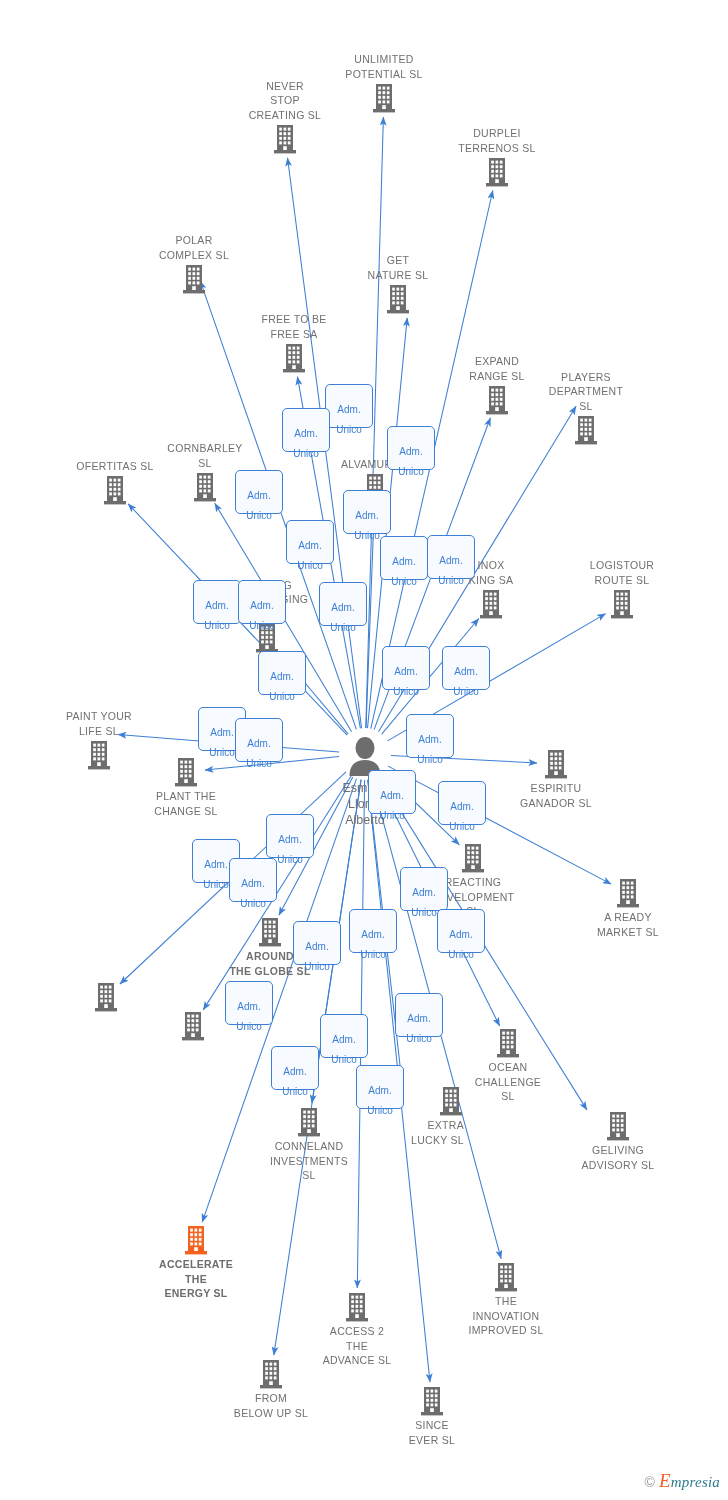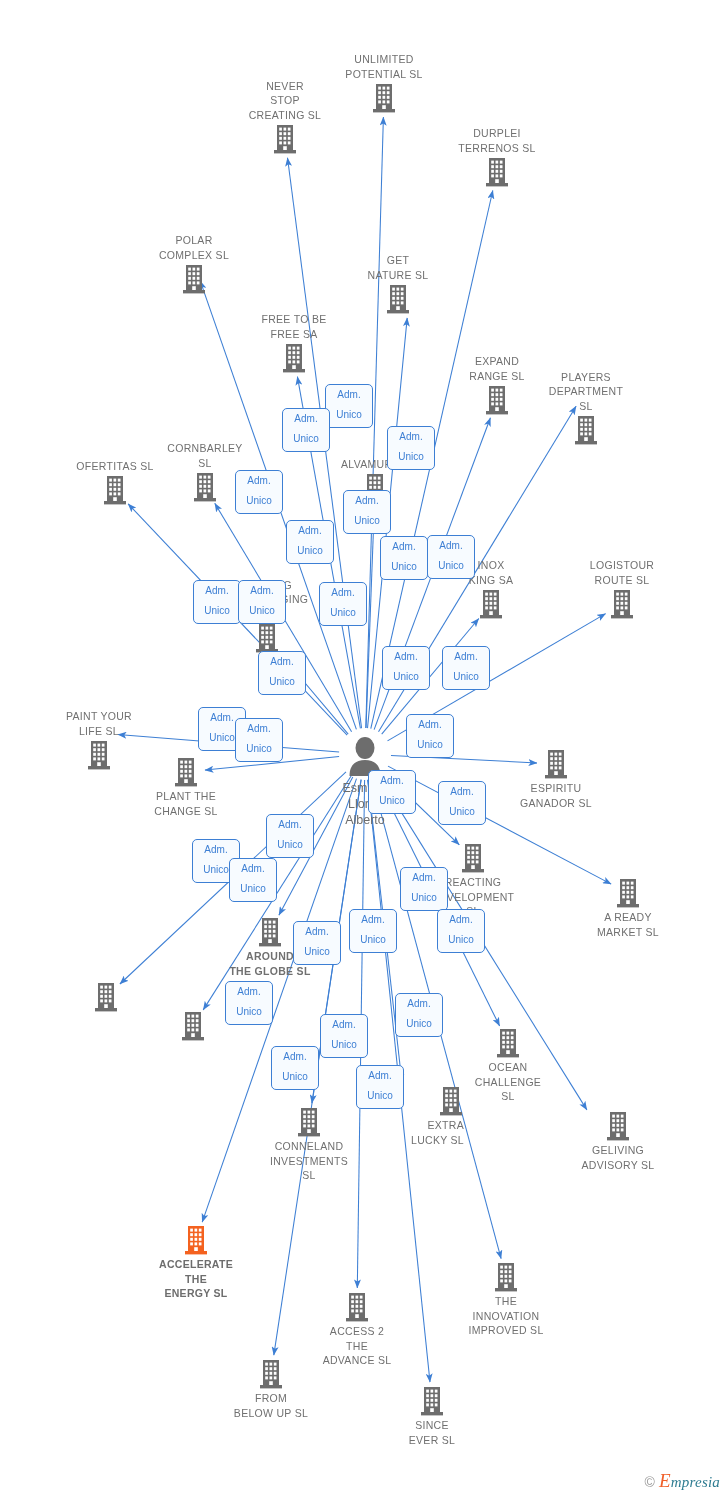--- a/index.html
+++ b/index.html
@@ -71,21 +71,21 @@
     width: 48px;
     height: 44px;
     border: 1.4px solid #3d7fd4;
     border-radius: 5px;
     background: #f7fbff;
     color: #3d7fd4;
     font-family: "Liberation Sans", sans-serif;
     font-size: 10px;
     line-height: 20px;
     text-align: center;
-    padding-top: 0;
+    padding-top: 15px;
     z-index: 8;
     white-space: pre-line;
   }
   #watermark {
     position: absolute;
     right: 8px;
     bottom: 8px;
     z-index: 20;
     font-size: 15px;
     color: #2e7c91;

